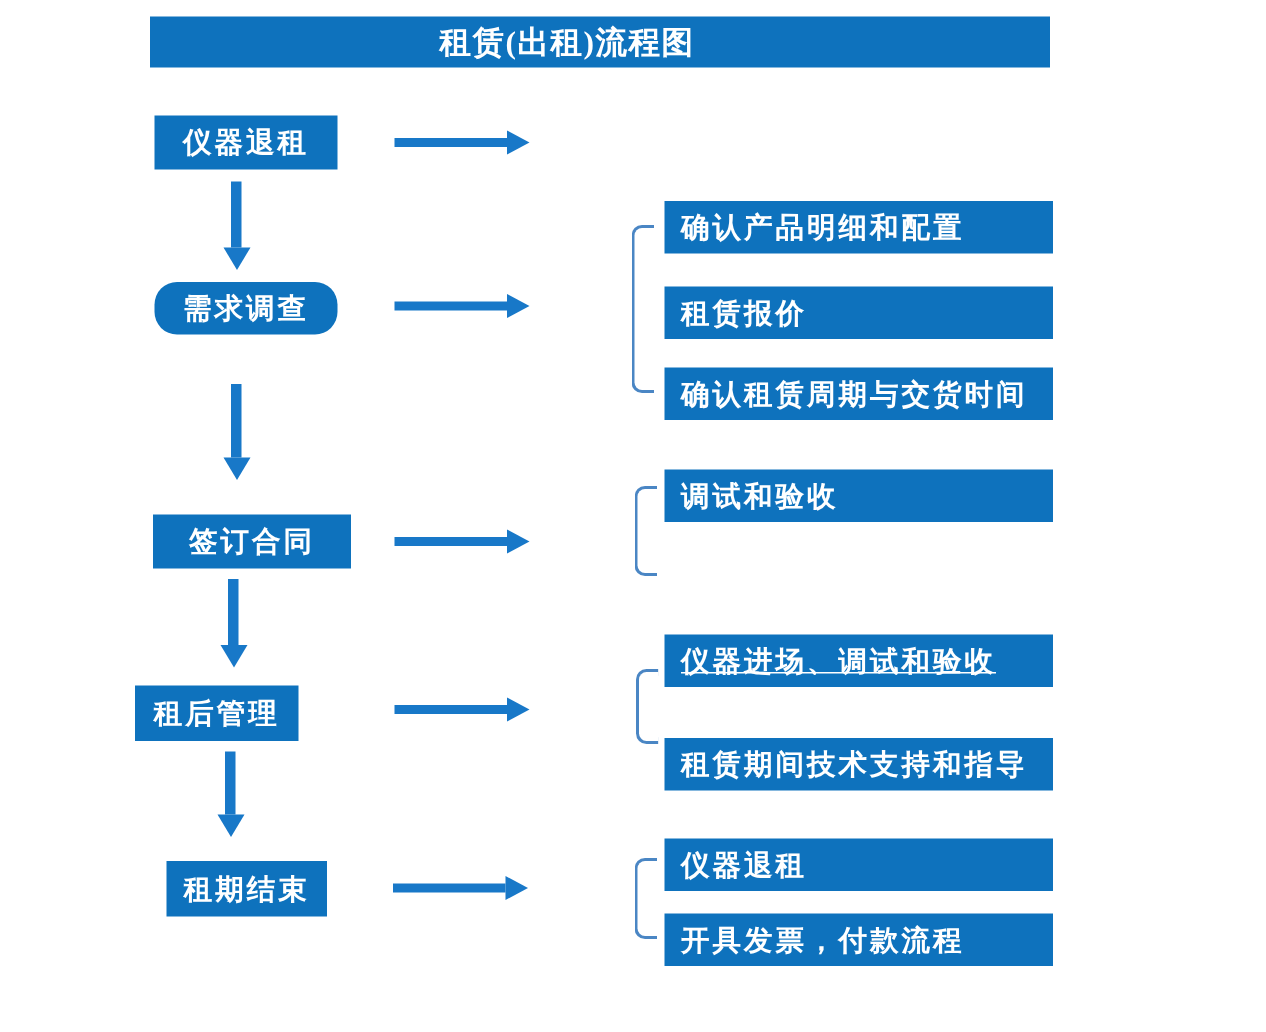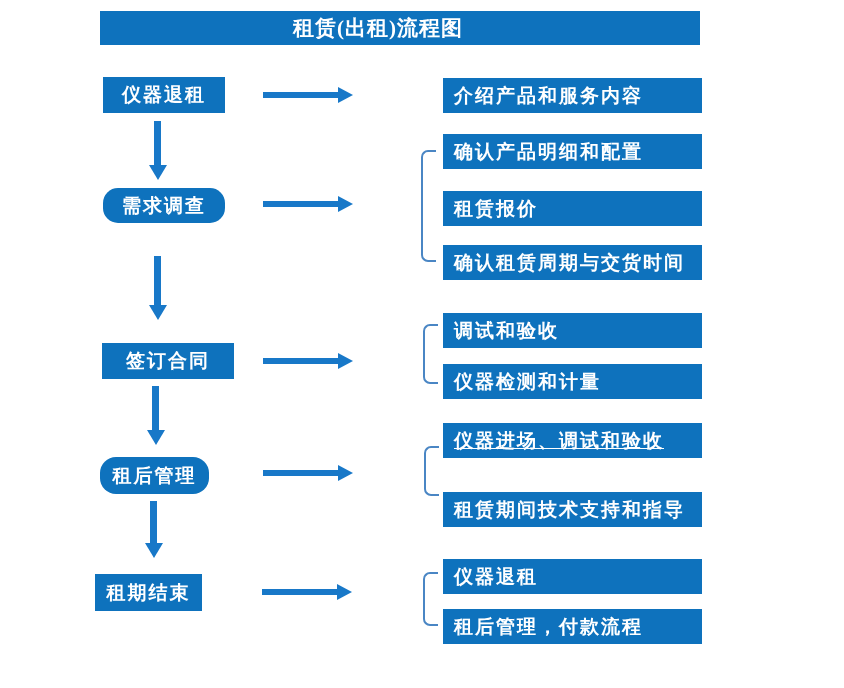--- a/index.html
+++ b/index.html
@@ -89,43 +89,41 @@
 </head>
 <body>
 
 <div class="canvas">
 
   <div class="title-bar">租赁(出租)流程图</div>
 
   <div class="lbox" style="left:103px; top:77px;  width:122px; height:36px;">仪器退租</div>
   <div class="lbox" style="left:103px; top:188px; width:122px; height:35px;border-radius:15px;">需求调查</div>
   <div class="lbox" style="left:102px; top:343px; width:132px; height:36px;">签订合同</div>
-  <div class="lbox" style="left:100px; top:457px; width:109px; height:37px;border-radius:16px;">租后管理</div>
-  <div class="lbox" style="left:95px; top:574px; width:107px; height:37px;">租期结束</div>
+  <div class="lbox" style="left:90px; top:457px; width:109px; height:37px;">租后管理</div>
+  <div class="lbox" style="left:111px; top:574px; width:107px; height:37px;">租期结束</div>
 
   <div class="varrow" style="left:154px; top:121px; height:44px;"></div>
   <div class="varrow" style="left:154px; top:256px; height:49px;"></div>
   <div class="varrow" style="left:152px; top:386px; height:44px;"></div>
   <div class="varrow" style="left:150px; top:501px; height:42px;"></div>
 
   <div class="harrow" style="left:263px; top:92px;"></div>
   <div class="harrow" style="left:263px; top:201px;"></div>
   <div class="harrow" style="left:263px; top:358px;"></div>
   <div class="harrow" style="left:263px; top:470px;"></div>
   <div class="harrow" style="left:262px; top:589px;"></div>
 
   <div class="bracket" style="left:421px; top:150px; height:112px;"></div>
   <div class="bracket" style="left:423px; top:324px; height:60px;"></div>
   <div class="bracket" style="left:424px; top:446px; height:50px;"></div>
   <div class="bracket" style="left:423px; top:572px; height:54px;"></div>
 
-  <div class="rbox" style="top:78px;">介绍产品和服务内容</div>
   <div class="rbox" style="top:134px;">确认产品明细和配置</div>
   <div class="rbox" style="top:191px;text-align:center;">租赁报价</div>
   <div class="rbox" style="top:245px;">确认租赁周期与交货时间</div>
   <div class="rbox" style="top:313px;">调试和验收</div>
-  <div class="rbox" style="top:364px;">仪器检测和计量</div>
   <div class="rbox" style="top:423px;text-decoration:underline;">仪器进场、调试和验收</div>
   <div class="rbox" style="top:492px;">租赁期间技术支持和指导</div>
   <div class="rbox" style="top:559px;">仪器退租</div>
-  <div class="rbox" style="top:609px;">租后管理，付款流程</div>
+  <div class="rbox" style="top:609px;">开具发票，付款流程</div>
 
 </div>
 
 </body></html>

